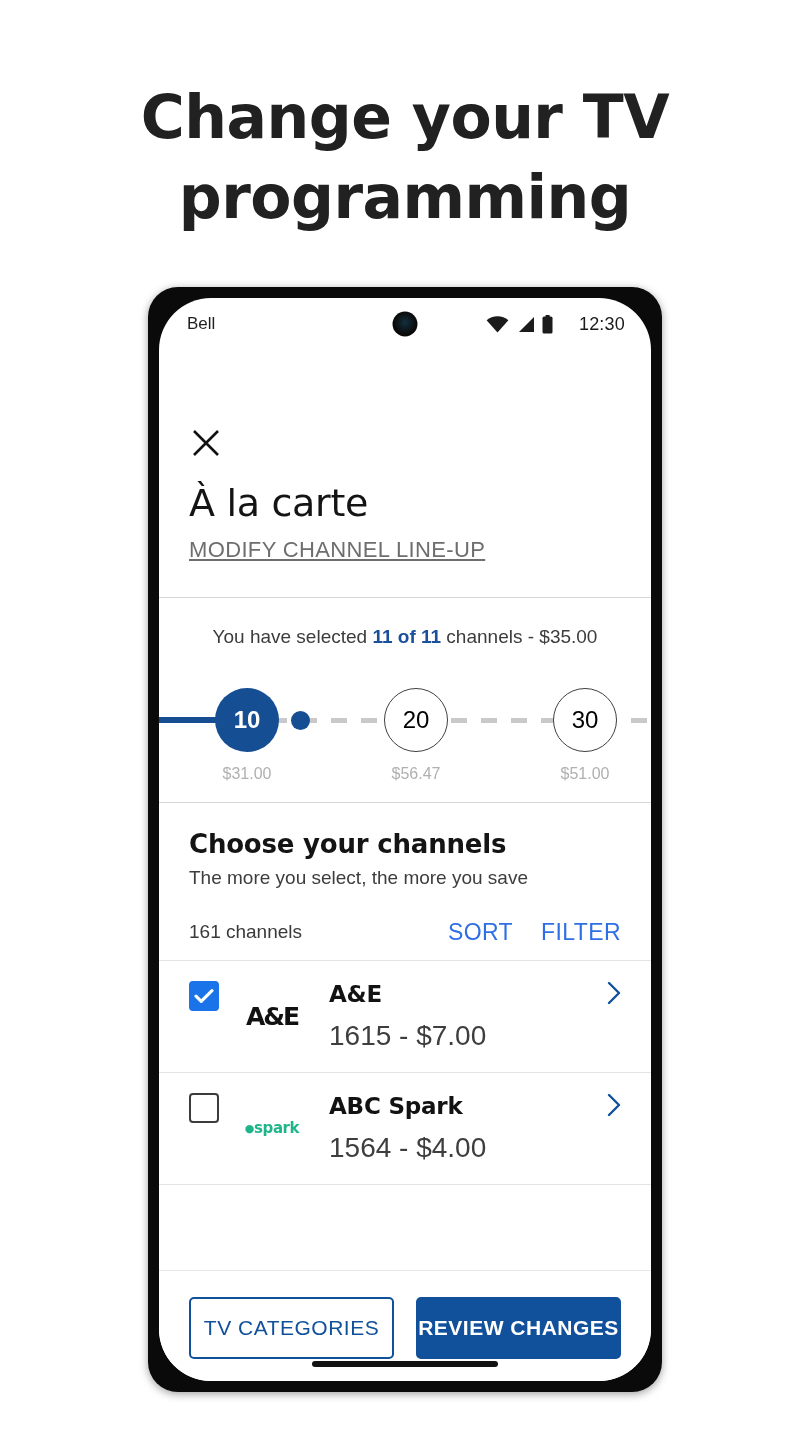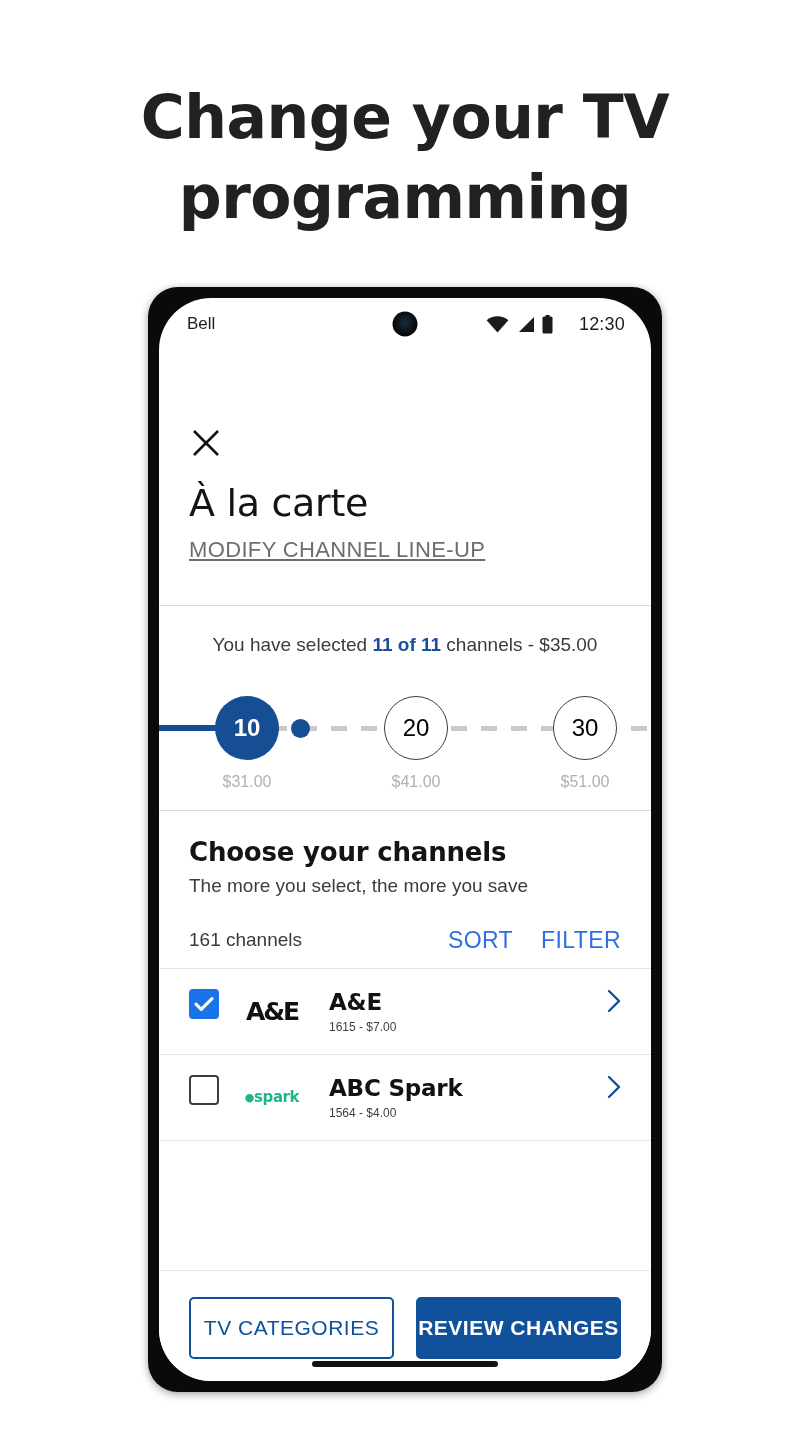--- a/index.html
+++ b/index.html
@@ -82,21 +82,21 @@
 
   
   .app-body {
     flex: 1 1 auto;
     display: flex;
     flex-direction: column;
     position: relative;
     overflow: hidden;
   }
 
-  .header-block { padding: 76px 30px 8px 30px; }
+  .header-block { padding: 76px 30px 0 30px; }
   .close-icon-btn {
     width: 34px; height: 34px;
     display: block;
     background: none; border: 0;
     cursor: pointer;
     padding: 0;
   }
   .close-icon-btn svg { display: block; }
 
   .page-title {
@@ -265,21 +265,21 @@
   }
   .logo-spark .dot { font-size: 11px; vertical-align: 1px; }
   .row-text { margin-left: 18px; flex: 1 1 auto; min-width: 0; }
   .row-name {
     font-family: "DejaVu Sans", sans-serif;
     font-size: 23px;
     font-weight: 700;
     color: #121212;
     letter-spacing: -0.2px;
   }
-  .row-meta { margin-top: 5px; font-size: 12px; color: #3e3e3e; }
+  .row-meta { margin-top: 13px; font-size: 28px; color: #3e3e3e; }
   .row-chevron { flex: 0 0 auto; margin-left: 10px; }
   .row-chevron svg { display: block; }
 
   
   .channel-row.clipped { padding-top: 14px; padding-bottom: 0; height: 26px; overflow: hidden; }
 
   
   .footer-bar {
     position: absolute;
     left: 0; right: 0; bottom: 0;
@@ -388,21 +388,21 @@
           </div>
           <div class="node-dot" style="left:132px"></div>
           <div class="node inactive" style="left:225px">
             <span>20</span>
           </div>
           <div class="node inactive" style="left:394px">
             <span>30</span>
           </div>
 
           <div class="node-price" style="left:43px">$31.00</div>
-          <div class="node-price" style="left:212px">$41.00</div>
+          <div class="node-price" style="left:212px">$56.47</div>
           <div class="node-price" style="left:381px">$51.00</div>
         </div>
       </div>
 
       <div class="divider"></div>
 
       <div class="choose-block">
         <div class="choose-title">Choose your channels</div>
         <div class="choose-sub">The more you select, the more you save</div>
         <div class="list-toolbar">

